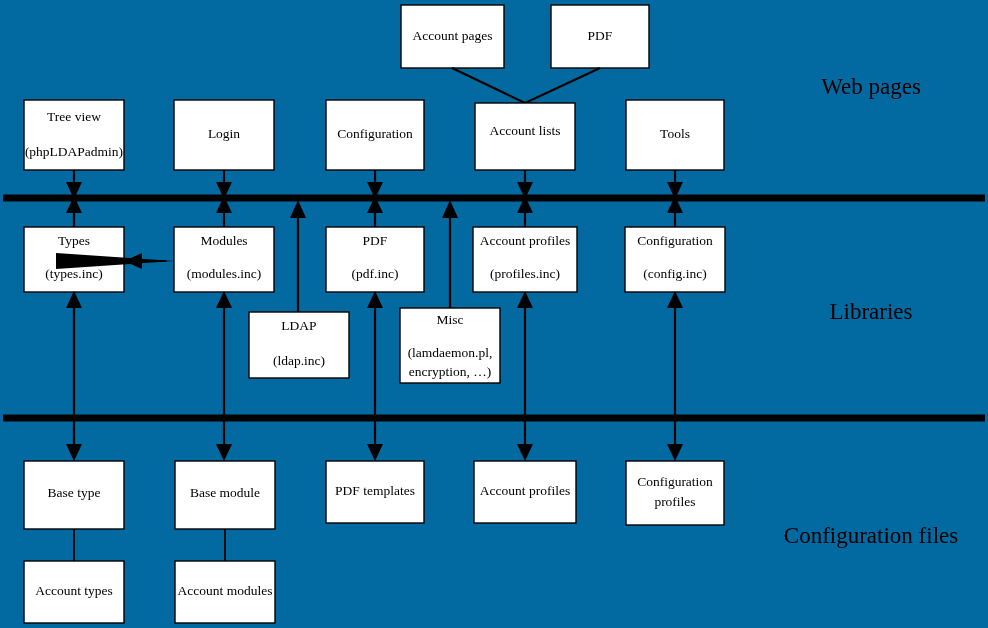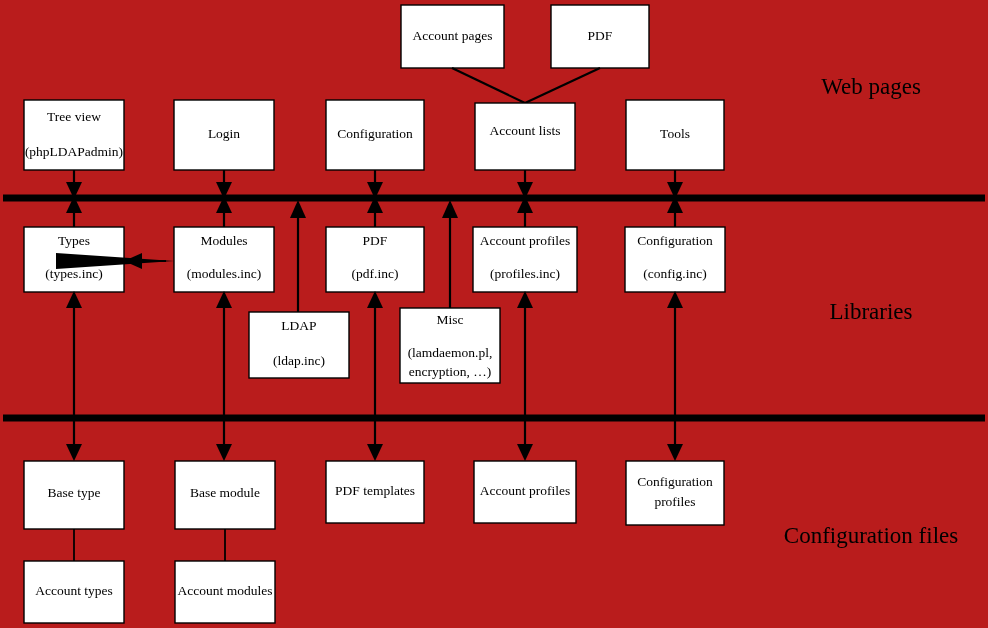--- a/index.html
+++ b/index.html
@@ -4,21 +4,21 @@
 <style>
   html, body {
     margin: 0;
     padding: 0;
     background: #ffffff;
   }
   #canvas {
     position: relative;
     width: 988px;
     height: 628px;
-    background: #b91c1c;
+    background: #0369a1;
     overflow: hidden;
     font-family: "Liberation Serif", serif;
   }
   svg.diagram {
     position: absolute;
     top: 0;
     left: 0;
     width: 988px;
     height: 628px;
   }

